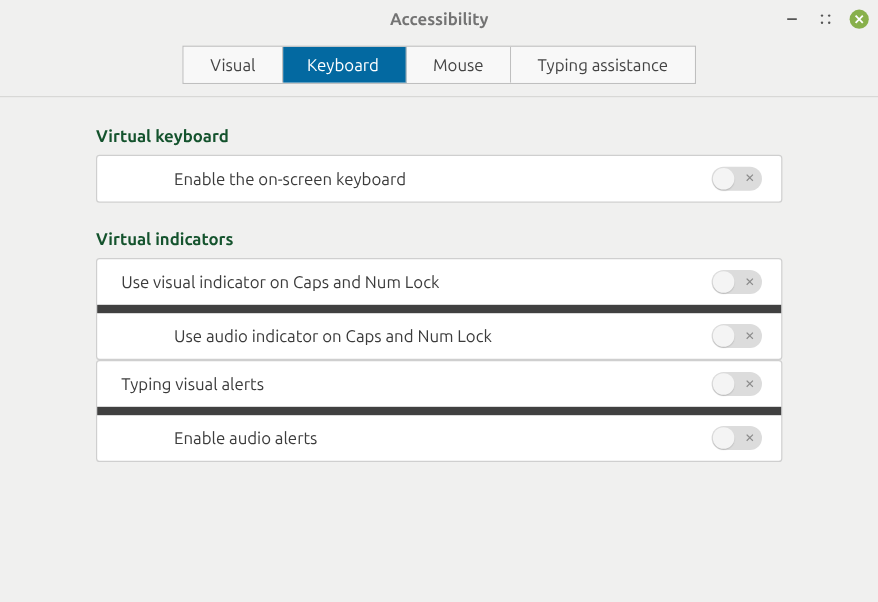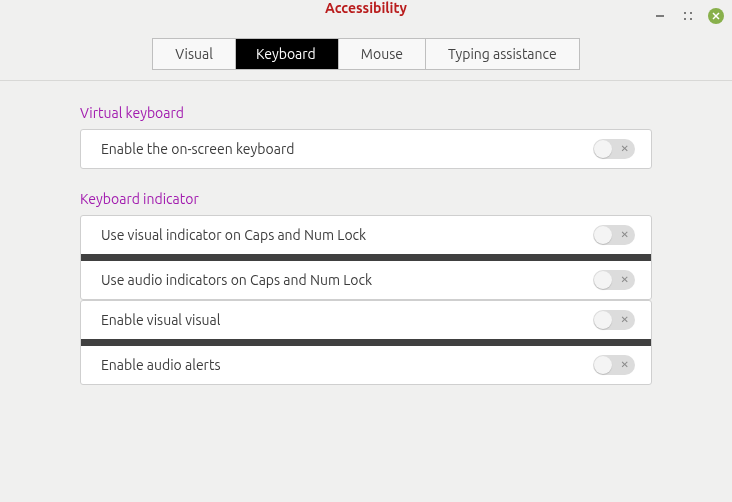--- a/index.html
+++ b/index.html
@@ -7,25 +7,26 @@
     font-family: "Ubuntu", "Noto Sans", "Segoe UI", sans-serif;
     background: #f0f0ef;
     width: 732px;
     height: 502px;
     overflow: hidden;
     color: #3c3c3c;
   }
   .titlebar {
     height: 32px;
     display: flex;
+    align-items: center;
     justify-content: center;
     position: relative;
     font-size: 14px;
     font-weight: 600;
-    color: #b91c1c;
+    color: #737373;
   }
   .window-controls {
     position: absolute;
     right: 8px;
     top: 0;
     height: 32px;
     display: flex;
     align-items: center;
     gap: 12px;
   }
@@ -64,53 +65,53 @@
   .tab {
     padding: 7px 22px;
     font-size: 14px;
     color: #444;
     border-right: 1px solid #bfbfbf;
     cursor: pointer;
     background: #f8f8f8;
   }
   .tab:last-child { border-right: none; }
   .tab.active {
-    background: #000000;
+    background: #0369a1;
     color: #fff;
     padding-left: 20px;
   }
   .separator {
     height: 1px;
     background: #d8d8d6;
     margin: 0;
   }
   .content {
     padding: 18px 80px 0 80px;
   }
   .section-title {
     font-size: 14px;
-    font-weight: 400;
-    color: #a21caf;
+    font-weight: 700;
+    color: #14532d;
     margin-bottom: 8px;
     margin-top: 22px;
   }
   .section-title:first-child { margin-top: 6px; }
   .panel {
     border: 1px solid #cfcfcf;
     border-radius: 3px;
     background: #fff;
   }
   .row {
     display: flex;
     align-items: center;
     justify-content: space-between;
     padding: 9px 16px 9px 20px;
     border-bottom: 7px solid #404040;
   }
-  .row:last-child { border-bottom: none; }
+  .row:last-child { border-bottom: none; margin-left: 44px; }
   .row-label {
     font-size: 14px;
     color: #3c3c3c;
   }
   .switch {
     width: 42px;
     height: 20px;
     border-radius: 10px;
     background: #dcdcdc;
     position: relative;
@@ -181,41 +182,41 @@
   <div class="panel">
     <div class="row">
       <span class="row-label">Enable the on-screen keyboard</span>
       <div class="switch">
         <div class="switch-knob"></div>
         <span class="switch-x">✕</span>
       </div>
     </div>
   </div>
 
-  <div class="section-title">Keyboard indicator</div>
+  <div class="section-title">Virtual indicators</div>
   <div class="panel">
     <div class="row">
       <span class="row-label">Use visual indicator on Caps and Num Lock</span>
       <div class="switch">
         <div class="switch-knob"></div>
         <span class="switch-x">✕</span>
       </div>
     </div>
     <div class="row">
-      <span class="row-label">Use audio indicators on Caps and Num Lock</span>
+      <span class="row-label">Use audio indicator on Caps and Num Lock</span>
       <div class="switch">
         <div class="switch-knob"></div>
         <span class="switch-x">✕</span>
       </div>
     </div>
   </div>
 
   <div class="panel">
     <div class="row">
-      <span class="row-label">Enable visual visual</span>
+      <span class="row-label">Typing visual alerts</span>
       <div class="switch">
         <div class="switch-knob"></div>
         <span class="switch-x">✕</span>
       </div>
     </div>
     <div class="row">
       <span class="row-label">Enable audio alerts</span>
       <div class="switch">
         <div class="switch-knob"></div>
         <span class="switch-x">✕</span>

